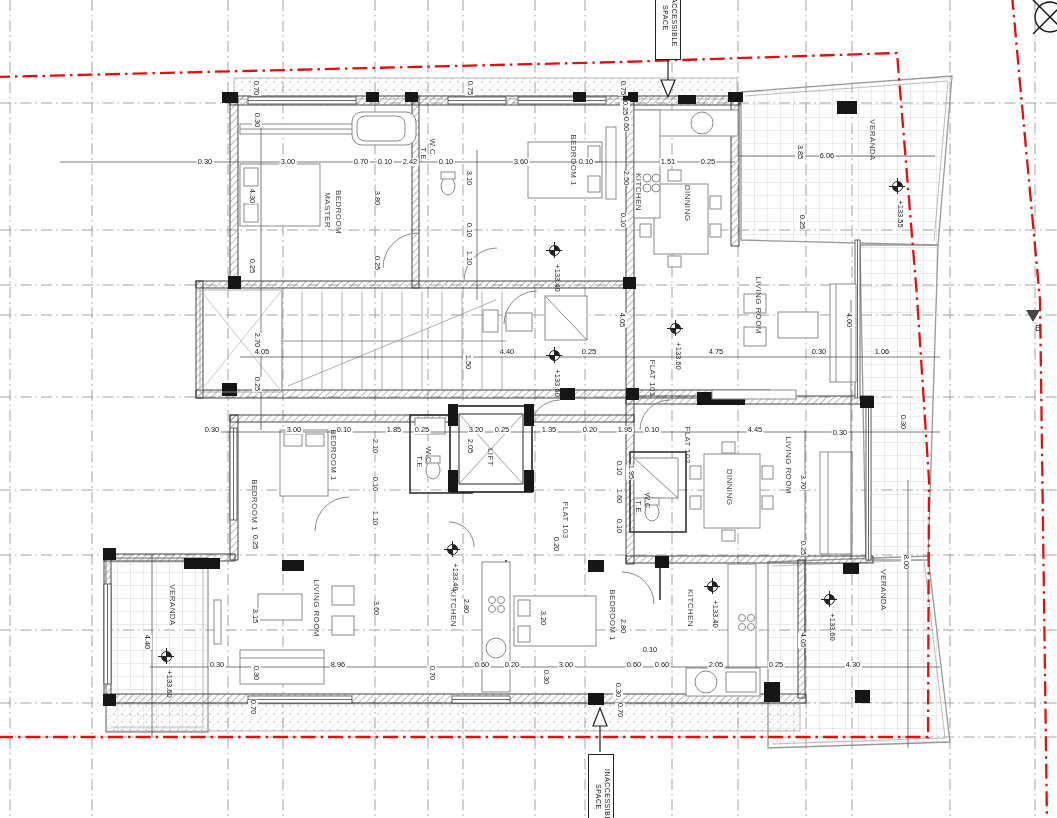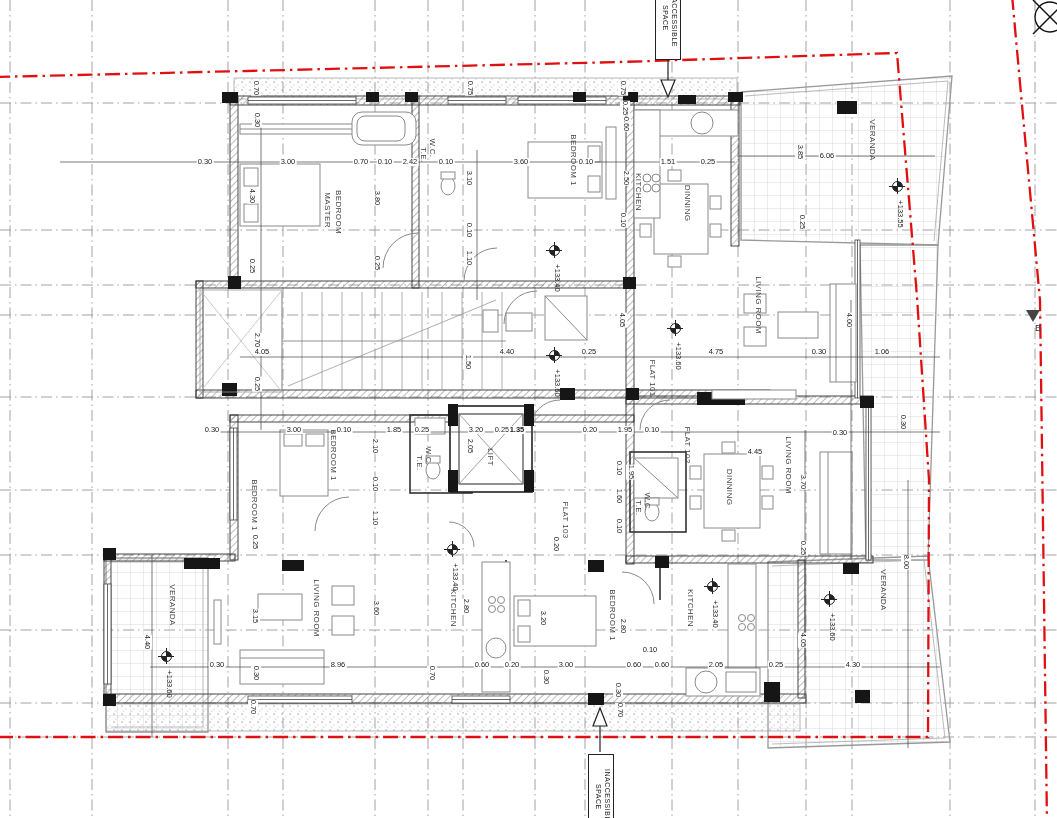--- a/index.html
+++ b/index.html
@@ -399,25 +399,25 @@
     <span class="lbl dimension vert" style="left: 849px; top: 320px;">4.00</span>
     <span class="lbl dimension vert" style="left: 622px; top: 320px;">4.05</span>
     <span class="lbl dimension vert" style="left: 468px; top: 362px;">1.50</span>
     <span class="lbl dimension" style="left: 212px; top: 430px;">0.30</span>
     <span class="lbl dimension" style="left: 294px; top: 430px;">3.00</span>
     <span class="lbl dimension" style="left: 344px; top: 430px;">0.10</span>
     <span class="lbl dimension" style="left: 394px; top: 430px;">1.85</span>
     <span class="lbl dimension" style="left: 422px; top: 430px;">0.25</span>
     <span class="lbl dimension" style="left: 476px; top: 430px;">3.20</span>
     <span class="lbl dimension" style="left: 502px; top: 430px;">0.25</span>
-    <span class="lbl dimension" style="left: 517px; top: 430px; font-weight: bold;">1.35</span>
+    <span class="lbl dimension" style="left: 549px; top: 430px;">1.35</span>
     <span class="lbl dimension" style="left: 590px; top: 430px;">0.20</span>
     <span class="lbl dimension" style="left: 625px; top: 430px;">1.95</span>
     <span class="lbl dimension" style="left: 652px; top: 430px;">0.10</span>
-    <span class="lbl dimension" style="left: 755px; top: 452px;">4.45</span>
+    <span class="lbl dimension" style="left: 755px; top: 430px;">4.45</span>
     <span class="lbl dimension" style="left: 840px; top: 433px;">0.30</span>
     <span class="lbl dimension vert" style="left: 903px; top: 422px;">0.30</span>
     <span class="lbl dimension vert" style="left: 470px; top: 446px;">2.05</span>
     <span class="lbl dimension vert" style="left: 375px; top: 446px;">2.10</span>
     <span class="lbl dimension vert" style="left: 375px; top: 484px;">0.10</span>
     <span class="lbl dimension vert" style="left: 375px; top: 518px;">1.10</span>
     <span class="lbl dimension vert" style="left: 255px; top: 542px;">0.25</span>
     <span class="lbl dimension vert" style="left: 631px; top: 472px;">1.95</span>
     <span class="lbl dimension vert" style="left: 619px; top: 468px;">0.10</span>
     <span class="lbl dimension vert" style="left: 619px; top: 496px;">1.60</span>

